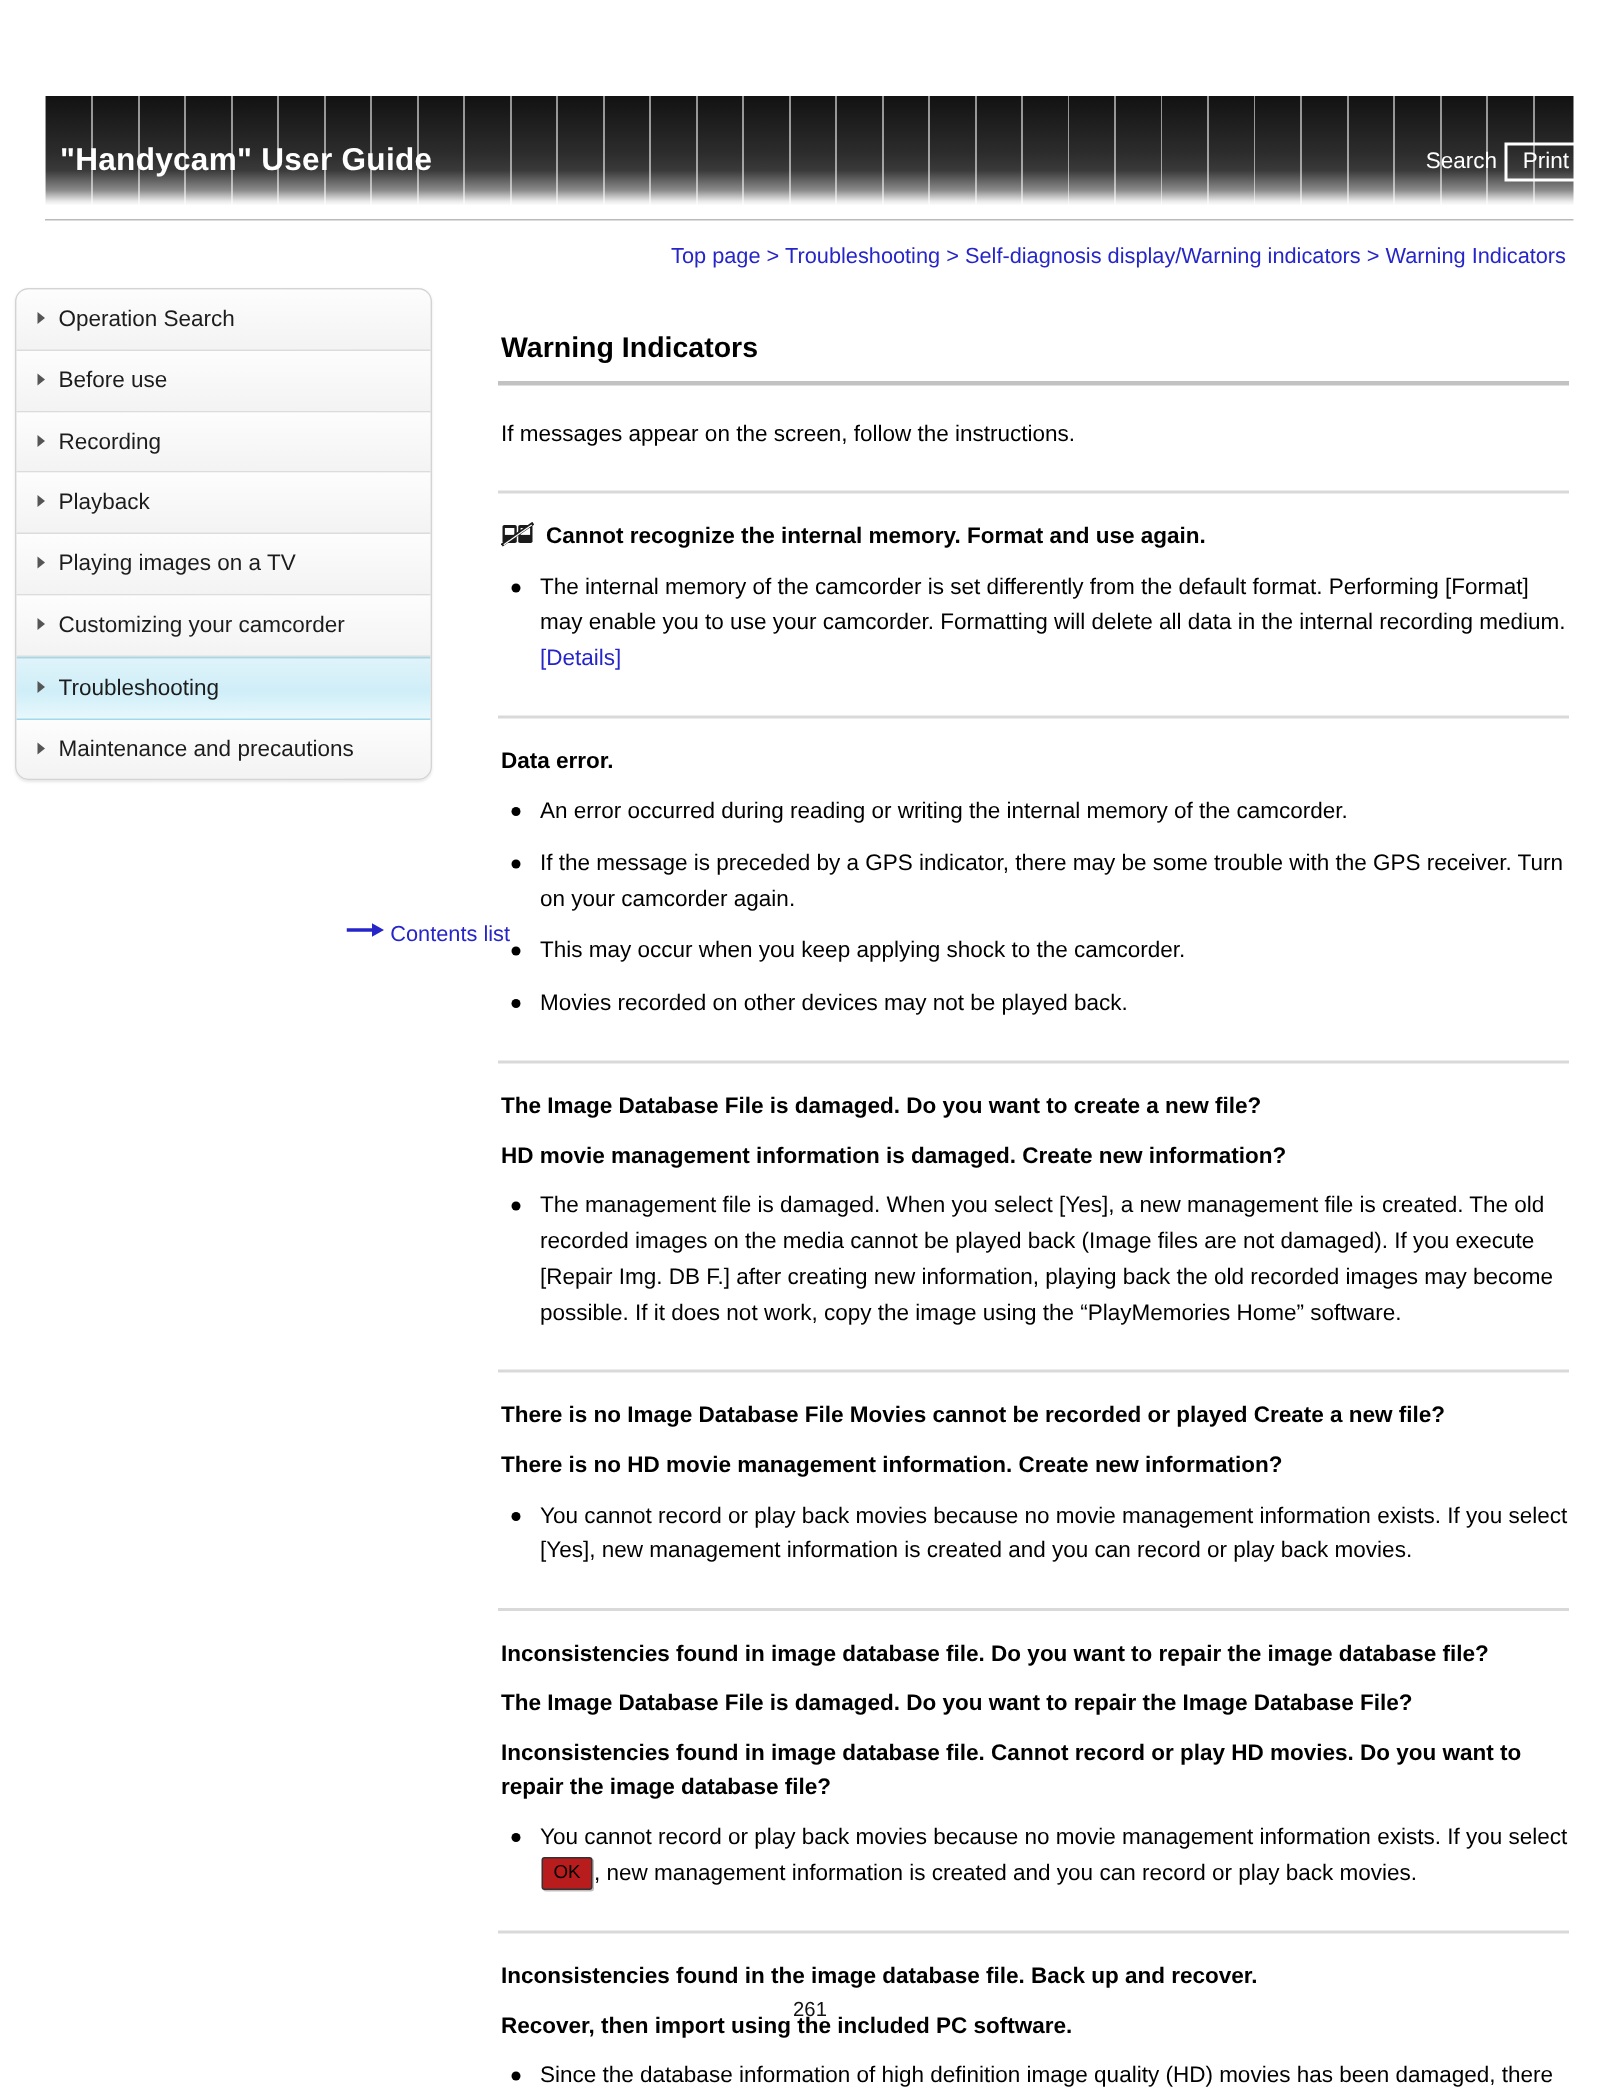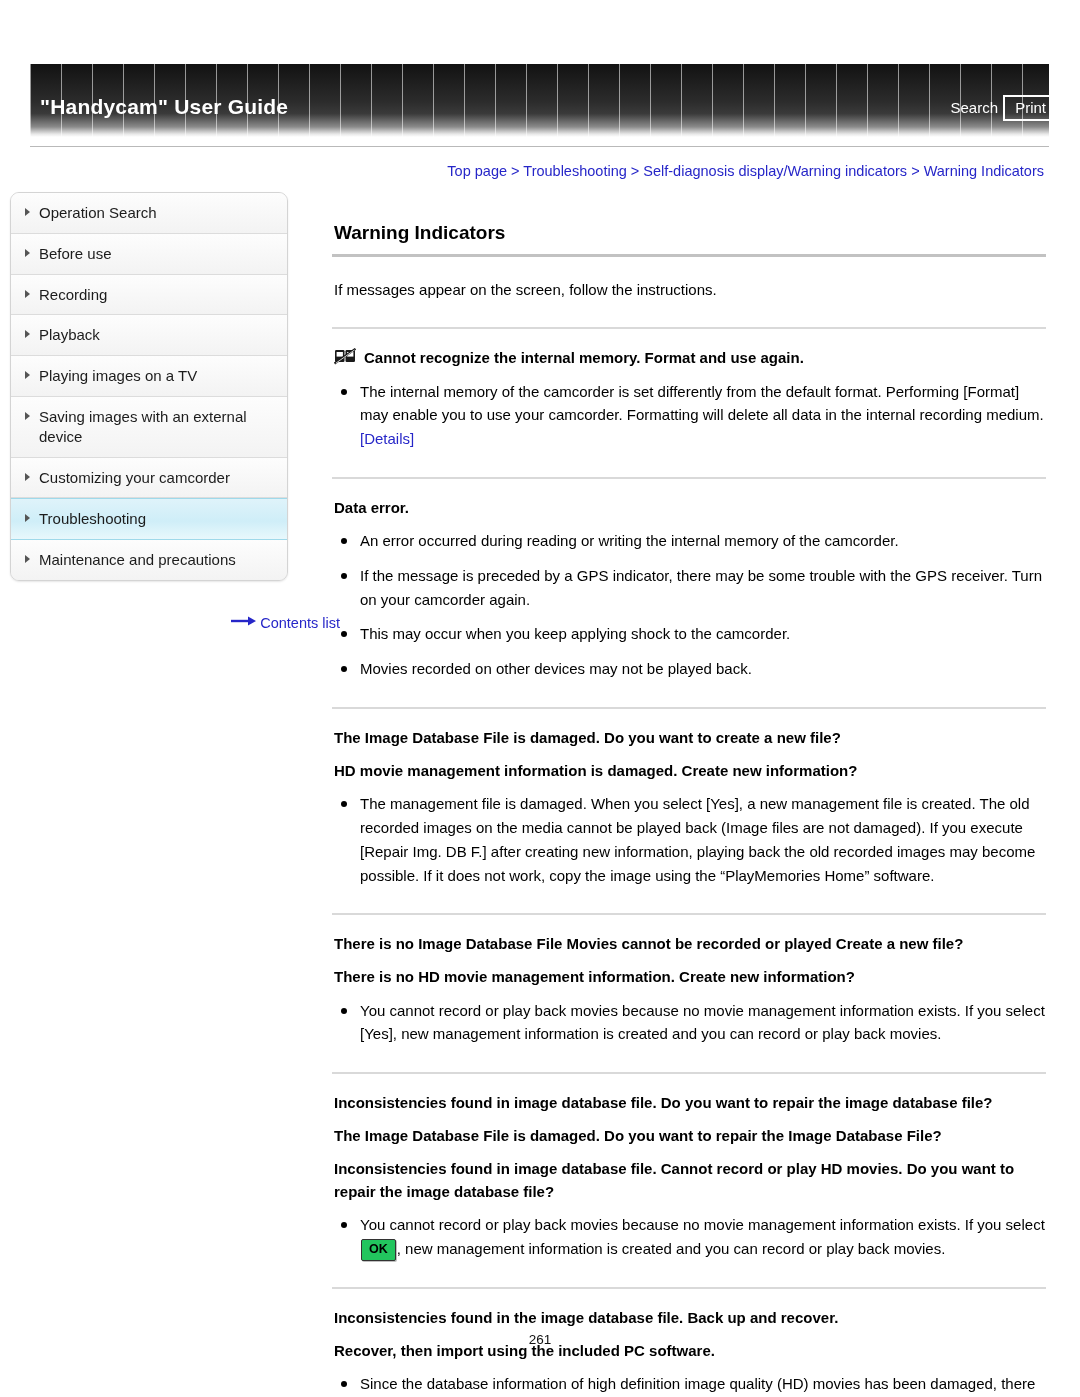--- a/index.html
+++ b/index.html
@@ -218,23 +218,23 @@
   }
   a.inline-link {
     color: #2626c8;
     text-decoration: none;
     cursor: pointer;
   }
   .ok-key {
     display: inline-block;
     border: 1px solid #333;
     border-radius: 2px;
-    background: #22c55e;
+    background: #b91c1c;
     font-size: 12.5px;
-    font-weight: bold;
+    font-weight: normal;
     line-height: 1;
     padding: 3px 7px 4px 7px;
     vertical-align: 1px;
     margin: 0 1px;
     box-shadow: 1px 1px 0 rgba(0,0,0,0.25);
   }
   .page-number {
     position: absolute;
     left: 0;
     top: 1332px;
@@ -262,21 +262,20 @@
   <span class="sep">&gt;</span>
   <a>Warning Indicators</a>
 </div>
 
 <div class="sidebar" id="sidebar">
     <div class="nav-item"><span class="arrow"></span><span>Operation Search</span></div>
     <div class="nav-item"><span class="arrow"></span><span>Before use</span></div>
     <div class="nav-item"><span class="arrow"></span><span>Recording</span></div>
     <div class="nav-item"><span class="arrow"></span><span>Playback</span></div>
     <div class="nav-item"><span class="arrow"></span><span>Playing images on a TV</span></div>
-    <div class="nav-item"><span class="arrow"></span><span>Saving images with an external device</span></div>
     <div class="nav-item"><span class="arrow"></span><span>Customizing your camcorder</span></div>
     <div class="nav-item selected"><span class="arrow"></span><span>Troubleshooting</span></div>
     <div class="nav-item"><span class="arrow"></span><span>Maintenance and precautions</span></div>
   </div>
 <div class="contents-link">
   <span class="arrow-ico">
     <svg width="26" height="10" viewBox="0 0 26 10">
       <line x1="0" y1="5" x2="18" y2="5" stroke="#2626c8" stroke-width="2.4"></line>
       <polygon points="17,0.5 25,5 17,9.5" fill="#2626c8"></polygon>
     </svg>

